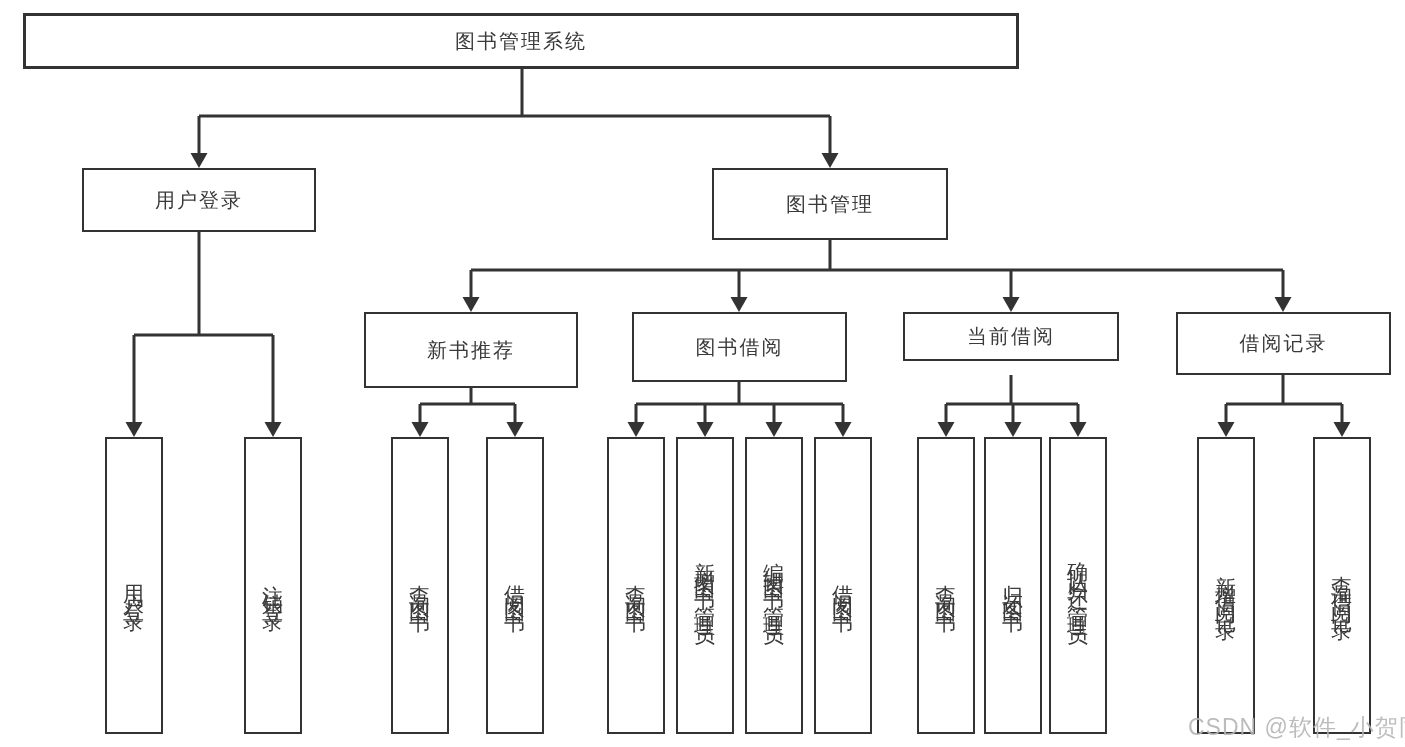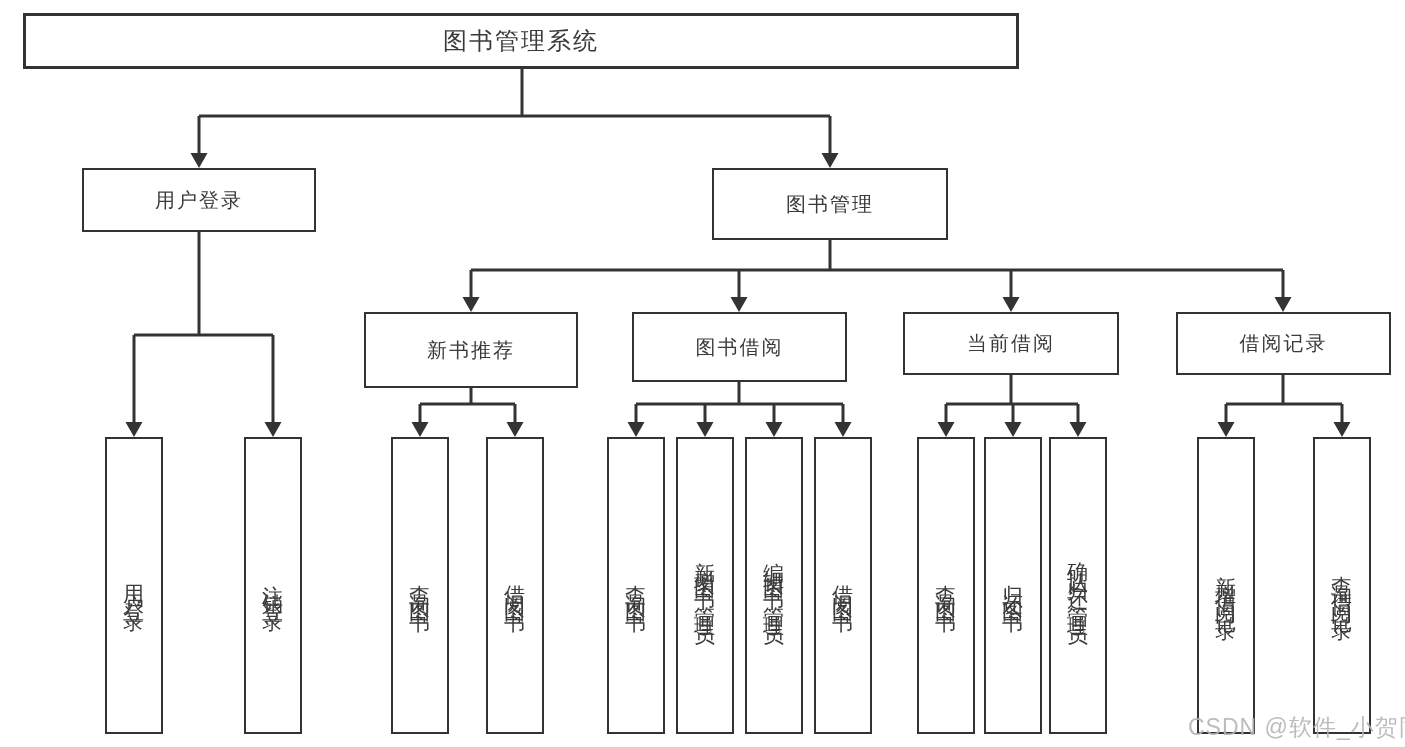--- a/index.html
+++ b/index.html
@@ -11,33 +11,33 @@
     overflow:hidden;
   }
   #connectors{position:absolute;left:0;top:0;width:1405px;height:747px;pointer-events:none;}
   .node{
     position:absolute;box-sizing:border-box;
     border:2.5px solid #333333;background:#ffffff;
     display:flex;align-items:center;justify-content:center;
     color:#3a3a3a;font-size:20px;letter-spacing:2px;
     z-index:2;
   }
-  .root{border-width:3px;font-size:24px;font-family:Liberation Mono, monospace;}
+  .root{border-width:3px;font-size:20px;font-family:Liberation Mono, monospace;}
   .vnode{
     top:437px;width:58px;height:297px;
     writing-mode:vertical-rl;text-orientation:mixed;
     font-size:21px;letter-spacing:9px;line-height:1;
   }
   
   #n-root{left:23px;top:13px;width:996px;height:56px;}
   #n-user-login{left:82px;top:168px;width:234px;height:64px;}
   #n-book-mgmt{left:712px;top:168px;width:236px;height:72px;}
   #n-new-book{left:364px;top:312px;width:214px;height:76px;}
   #n-book-borrow{left:632px;top:312px;width:215px;height:70px;}
-  #n-current-borrow{left:903px;top:312px;width:216px;height:63px;}
+  #n-current-borrow{left:903px;top:312px;width:216px;height:49px;}
   #n-borrow-records{left:1176px;top:312px;width:215px;height:63px;}
   #n-ul-login{left:105px;}
   #n-ul-logout{left:244px;}
   #n-nbr-query{left:391px;}
   #n-nbr-borrow{left:486px;}
   #n-bb-query{left:607px;}
   #n-bb-add{left:676px;}
   #n-bb-edit{left:745px;}
   #n-bb-borrow{left:814px;}
   #n-cb-query{left:917px;}

